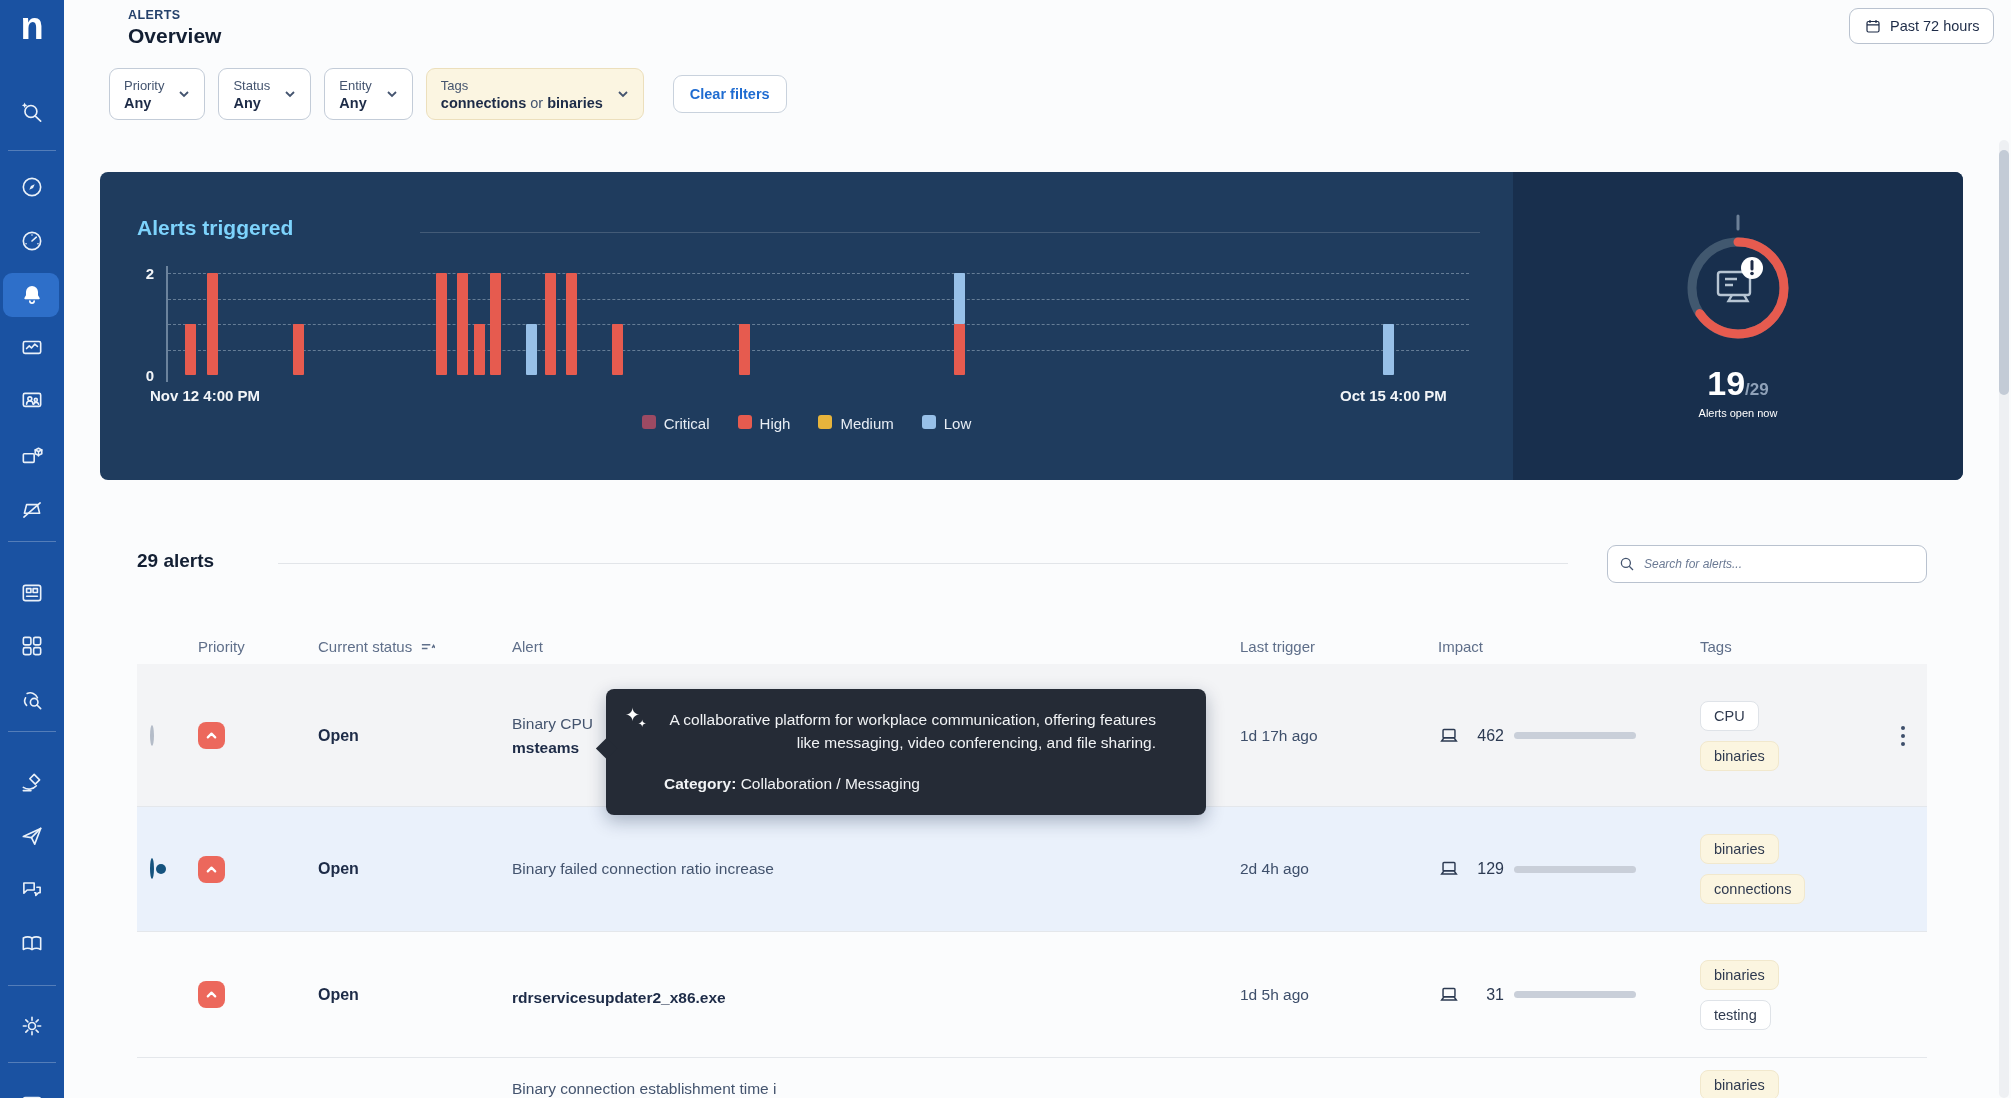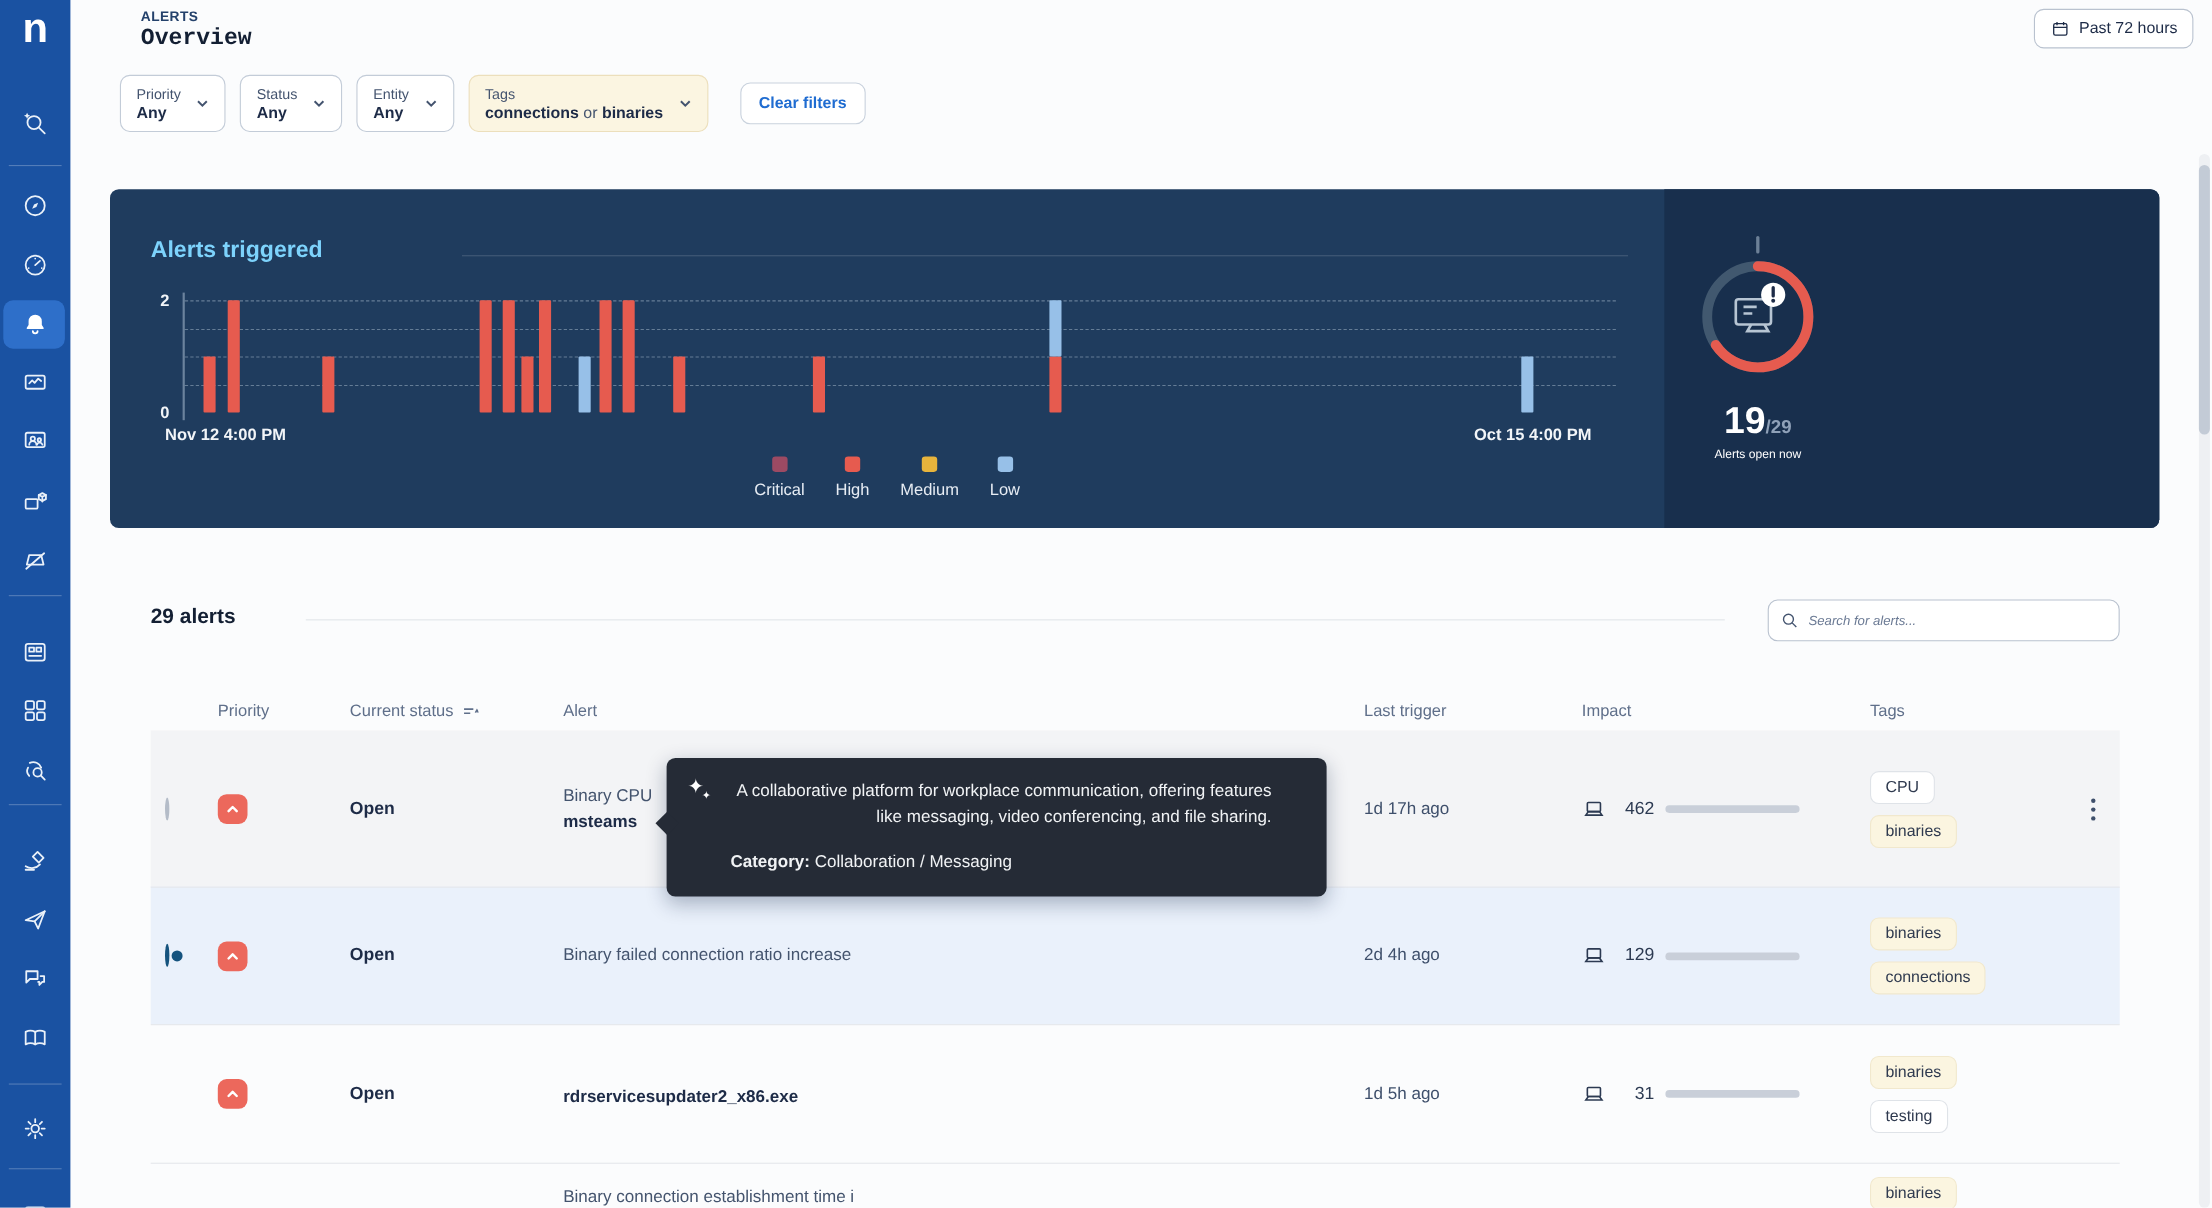--- a/index.html
+++ b/index.html
@@ -10,21 +10,21 @@
   .sidebar { position:absolute; left:0; top:0; width:64px; height:1098px; background:#1a52a2; z-index:30; }
   .logo { position:absolute; top:2px; left:0; width:64px; text-align:center; color:#fff; font-size:38px; font-weight:bold; line-height:48px; }
   .snav { position:absolute; left:0; width:64px; height:44px; display:flex; align-items:center; justify-content:center; }
   .snav svg { width:26px; height:26px; stroke:#eaf1f9; stroke-width:1.5; fill:none; stroke-linecap:round; stroke-linejoin:round; }
   .snav.active::before { content:""; position:absolute; left:3px; top:0; width:56px; height:44px; background:#2e6fc9; border-radius:9px; }
   .snav svg { position:relative; }
   .sdiv { position:absolute; left:8px; width:48px; height:1px; background:rgba(255,255,255,.25); }
 
   
   .kicker { position:absolute; left:128px; top:8px; font-size:12.5px; font-weight:bold; letter-spacing:.4px; color:#24416b; }
-  .page-title { position:absolute; left:128px; top:24px; font-size:21px; font-weight:bold; color:#131f33;font-family:Liberation Mono, monospace; }
+  .page-title { position:absolute; left:128px; top:24px; font-size:21px; font-weight:bold; color:#131f33; }
   .time-btn { position:absolute; left:1849px; top:8px; height:36px; padding:0 14px; display:flex; align-items:center; gap:8px; background:#fff; border:1px solid #b9c2cf; border-radius:9px; font-size:14.5px; color:#1d2b47; cursor:pointer; }
   .time-btn svg { width:18px; height:18px; stroke:#1d2b47; stroke-width:1.6; fill:none; }
 
   
   .filters { position:absolute; left:109px; top:68px; display:flex; gap:13px; align-items:center; }
   .pill { display:flex; align-items:center; gap:14px; border:1px solid #c3ccd8; background:#fff; border-radius:9px; padding:7px 14px; min-height:52px; cursor:pointer; }
   .pill.highlight { background:#fbf5e1; border-color:#ecdfbc; }
   .pill-label { display:block; font-size:13px; color:#44546f; }
   .pill-value { display:block; font-size:14.5px; font-weight:bold; color:#1d2b47; margin-top:2px; }
   .pill-value .plain { font-weight:normal; color:#44546f; }
@@ -36,26 +36,26 @@
   .stats-pane { position:absolute; right:0; top:0; width:450px; height:308px; background:#182f4d; border-radius:0 8px 8px 0; }
   .chart-title { position:absolute; left:37px; top:44px; font-size:21px; font-weight:bold; color:#7dd3fc; }
   .title-rule { position:absolute; left:320px; top:60px; width:1060px; height:1px; background:rgba(255,255,255,.16); }
   .plot { position:absolute; left:68px; top:101px; width:1301px; height:102px; }
   .gridline { position:absolute; left:0; width:100%; border-top:1px dashed rgba(186,203,220,.45); }
   .axis-y { position:absolute; left:-2px; top:-7px; width:2px; height:116px; background:rgba(170,190,210,.55); }
   .ytick { position:absolute; width:50px; text-align:right; font-size:15px; font-weight:bold; color:#f2f5f8; }
   .bar { position:absolute; width:11px; border-radius:1px; }
   .xlabel { position:absolute; top:215px; font-size:15px; font-weight:bold; color:#f2f5f8; }
   .legend { position:absolute; left:0; top:243px; width:1413px; display:flex; justify-content:center; gap:28px; }
-  .legend-item { display:flex; align-items:center; gap:8px;flex-direction:column; }
+  .legend-item { display:flex; gap:8px; }
   .swatch { width:14px; height:14px; border-radius:3px; }
   .legend-label { font-size:15px; color:#e7edf4; }
 
   
-  .gauges { position:absolute; left:0; top:30px; width:450px; display:flex; gap:52px; }
+  .gauges { position:absolute; left:0; top:30px; width:450px; display:flex; justify-content:center; gap:52px; }
   .gauge { width:170px; display:flex; flex-direction:column; align-items:center; }
   .gauge-num { margin-top:2px; color:#fff; }
   .gauge-num .big { font-size:34px; font-weight:bold; }
   .gauge-num .small { font-size:17px; color:#8fa1b8; font-weight:bold; }
   .gauge-label { margin-top:4px; font-size:11px; color:#ffffff; }
 
   
   .alerts-count { position:absolute; left:137px; top:550px; font-size:19px; font-weight:bold; color:#131f33; }
   .count-rule { position:absolute; left:278px; top:563px; width:1290px; height:1px; background:#e2e5e9; }
   .search-box { position:absolute; left:1607px; top:545px; width:320px; height:38px; border:1px solid #b9c2cf; border-radius:9px; background:#fff; display:flex; align-items:center; padding:0 10px; gap:8px; }

